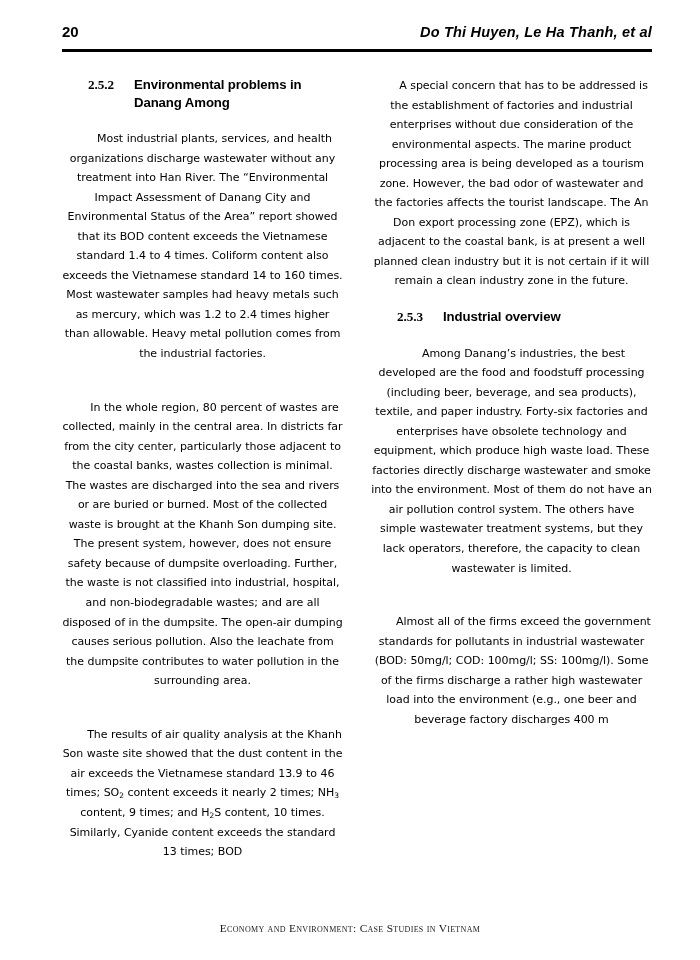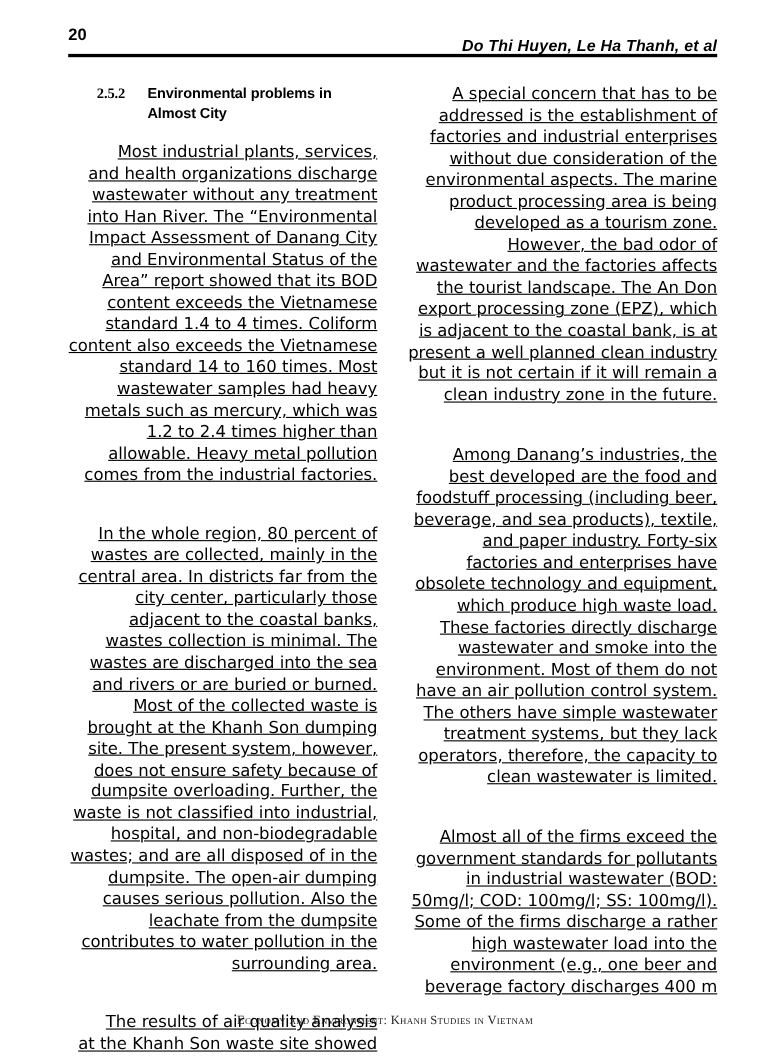--- a/index.html
+++ b/index.html
@@ -33,21 +33,21 @@
     top: 0;
     font-family: "Liberation Sans", sans-serif;
     font-weight: bold;
     font-size: 15px;
     letter-spacing: 0px;
     line-height: 20px;
   }
   .running-title {
     position: absolute;
     right: 0;
-    top: 10px;
+    top: 0;
     font-family: "Liberation Sans", sans-serif;
     font-weight: bold;
     font-style: italic;
     font-size: 14.5px;
     line-height: 20px;
     letter-spacing: 0.2px;
     white-space: nowrap;
   }
   .head-rule {
     position: absolute;
@@ -98,27 +98,26 @@
   .heading-block {
     padding-left: 26px;
     box-sizing: border-box;
   }
   .heading-block.h532 { padding-left: 26px; }
   .heading-block.h533 { padding-left: 26px; }
 
   p.para {
     margin: 0;
     padding: 0;
-    font-size: 15px;
+    font-size: 11px;
     line-height: 19.55px;
     text-indent: 24px;
-    text-align: right;
+    text-align: center;
     letter-spacing: -0.05px;
     word-spacing: 0.1px;
-    text-decoration: underline;
   }
   p.para + p.para { margin-top: 34px; }
 
   .gap-after-heading { height: 18px; }
   .gap-before-heading { height: 17px; }
 
   sub { font-size: 0.68em; vertical-align: -0.22em; line-height: 0; }
   sup { font-size: 0.68em; vertical-align: 0.42em; line-height: 0; }
 
   
@@ -144,43 +143,46 @@
     <div class="folio">20</div>
     <div class="running-title">Do Thi Huyen, Le Ha Thanh, et al</div>
   </div>
   <div class="head-rule"></div>
 
   <div class="columns">
 
     <div class="col col-left">
 
       <div class="heading-block h532">
-        <h3 class="sec-heading"><span class="num">2.5.2</span><span class="ttl">Environmental problems in Almost City</span></h3>
+        <h3 class="sec-heading"><span class="num">2.5.2</span><span class="ttl">Environmental problems in Danang Among</span></h3>
       </div>
 
       <div class="gap-after-heading"></div>
 
       <p class="para">Most industrial plants, services, and health organizations discharge wastewater without any treatment into Han River. The “Environmental Impact Assessment of Danang City and Environmental Status of the Area” report showed that its BOD content exceeds the Vietnamese standard 1.4 to 4 times. Coliform content also exceeds the Vietnamese standard 14 to 160 times. Most wastewater samples had heavy metals such as mercury, which was 1.2 to 2.4 times higher than allowable. Heavy metal pollution comes from the industrial factories.</p>
 
       <p class="para">In the whole region, 80 percent of wastes are collected, mainly in the central area. In districts far from the city center, particularly those adjacent to the coastal banks, wastes collection is minimal. The wastes are discharged into the sea and rivers or are buried or burned. Most of the collected waste is brought at the Khanh Son dumping site. The present system, however, does not ensure safety because of dumpsite overloading. Further, the waste is not classified into industrial, hospital, and non-biodegradable wastes; and are all disposed of in the dumpsite. The open-air dumping causes serious pollution.  Also the leachate from the dumpsite contributes to water pollution in the surrounding area.</p>
 
       <p class="para"><span>The results of air quality analysis at the Khanh Son waste site showed that the dust content in the air exceeds the Vietnamese standard 13.9 to 46 times; SO</span><sub>2</sub><span> content exceeds it nearly 2 times; NH</span><sub>3</sub><span> content, 9 times; and H</span><sub>2</sub><span>S content, 10 times. Similarly, Cyanide content exceeds the standard 13 times; BOD</span></p>
     </div>
 
     <div class="col col-right">
 
       <p class="para">A special concern that has to be addressed is the establishment of factories and industrial enterprises without due consideration of the environmental aspects. The marine product processing area is being developed as a tourism zone. However, the bad odor of wastewater and the factories affects the tourist landscape. The An Don export processing zone (EPZ), which is adjacent to the coastal bank, is at present a well planned clean industry but it is not certain if it will remain a clean industry zone in the future.</p>
 
       <div class="gap-before-heading"></div>
 
+      <div class="heading-block h533">
+        <h3 class="sec-heading"><span class="num">2.5.3</span><span class="ttl">Industrial overview</span></h3>
+      </div>
 
       <div class="gap-after-heading"></div>
 
       <p class="para">Among Danang’s industries, the best developed are the food and foodstuff processing (including beer, beverage, and sea products), textile, and paper industry. Forty-six factories and enterprises have obsolete technology and equipment, which produce high waste load. These factories directly discharge wastewater and smoke into the environment. Most of them do not have an air pollution control system. The others have simple wastewater treatment systems, but they lack operators, therefore, the capacity to clean wastewater is limited.</p>
 
 
       <p class="para"><span>Almost all of the firms exceed the government standards for pollutants in industrial wastewater (BOD: 50mg/l; COD: 100mg/l; SS: 100mg/l). Some of the firms discharge a rather high wastewater load into the environment (e.g., one beer and beverage factory discharges 400 m</span></p>
     </div>
   </div>
 
-  <div class="footer">Economy and Environment: Khanh Studies in Vietnam</div>
+  <div class="footer">Economy and Environment: Case Studies in Vietnam</div>
 
 </div>
 
 </body></html>

